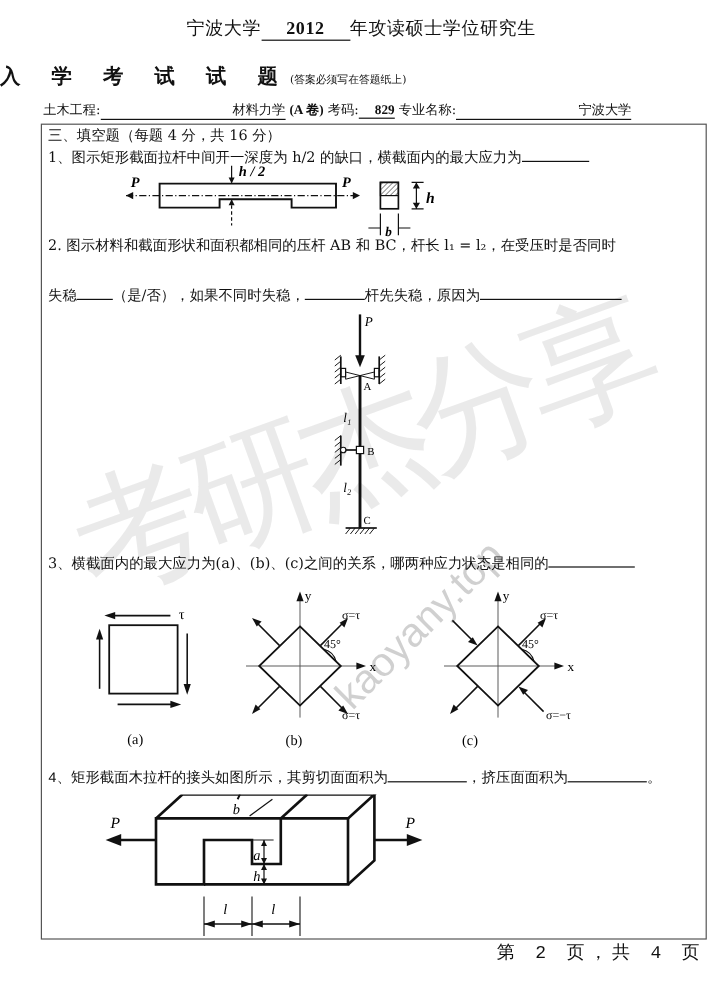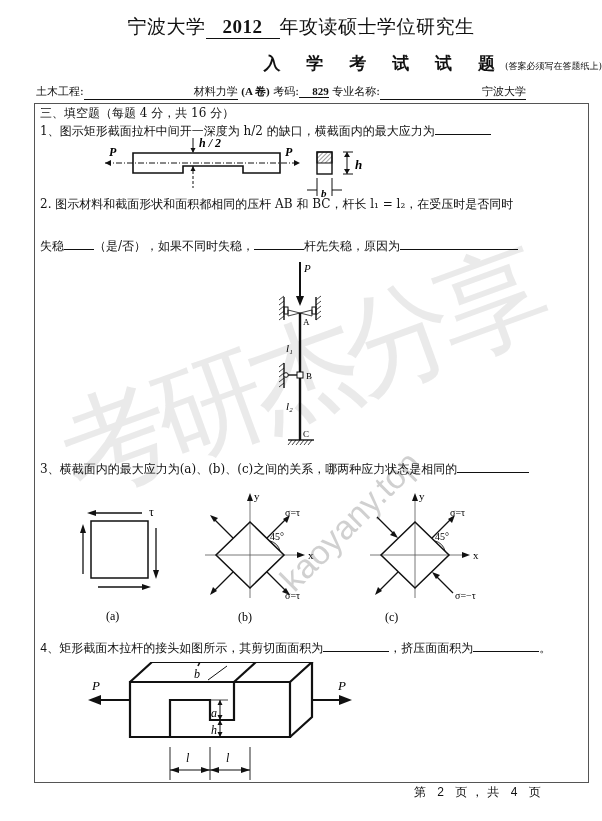--- a/index.html
+++ b/index.html
@@ -1,31 +1,31 @@
 <!DOCTYPE html>
 <html><head>
 <meta charset="utf-8">
 <style>
   html, body { margin: 0; padding: 0; background: #ffffff; }
   body { width: 602px; height: 821px; position: relative; overflow: hidden;
          font-family: "DejaVu Serif", "Liberation Serif", serif; color: #111; }
   .abs { position: absolute; }
-  .title1 { left: 0; width: 602px; top: 14px; text-align: center; font-size: 19px; letter-spacing: 0.5px; }
+  .title1 { left: 0; width: 602px; top: 14px; text-align: center; font-size: 15px; letter-spacing: 0.5px; }
   .title1 .year { display: inline-block; min-width: 62px; border-bottom: 1.5px solid #111; font-weight: bold;
                   font-family: "Liberation Serif", serif; padding: 0 6px; }
-  .title2 { left: 0; width: 602px; top: 52px; text-align: right; font-size: 17px; font-weight: bold; letter-spacing: 10px; }
+  .title2 { left: 0; width: 602px; top: 52px; text-align: left; font-size: 17px; font-weight: bold; letter-spacing: 10px; }
   .title2 .note { font-size: 9px; font-weight: normal; letter-spacing: 0; }
   .meta { left: 36px; top: 84px; font-size: 11px; white-space: nowrap; }
   .meta .lbl { font-weight: normal; }
   .meta .fill { display: inline-block; border-bottom: 1.2px solid #111; text-align: right; padding-left: 16px; }
   .meta .b { font-weight: bold; font-family: "Liberation Serif", serif; }
   .frame { left: 34px; top: 103px; width: 553px; height: 678px; border: 1px solid #555; }
   .q { font-size: 12px; white-space: nowrap; }
   .blank { display: inline-block; border-bottom: 1px solid #111; height: 11px; vertical-align: baseline; }
-  .footer { left: 414px; top: 784px; font-size: 12px; font-family: Liberation Sans, sans-serif; letter-spacing: 4px; }
+  .footer { left: 414px; top: 784px; font-size: 15px; font-family: Liberation Mono, monospace; letter-spacing: 4px; }
   .wm { position: absolute; color: rgba(170,170,170,0.35); pointer-events: none; }
   svg text { font-family: "Liberation Serif", serif; }
 </style>
 </head>
 <body>
 
 <div class="abs title1">
   <span>宁波大学</span><span class="year">2012</span><span>年攻读硕士学位研究生</span>
 </div>
 <div class="abs title2">

